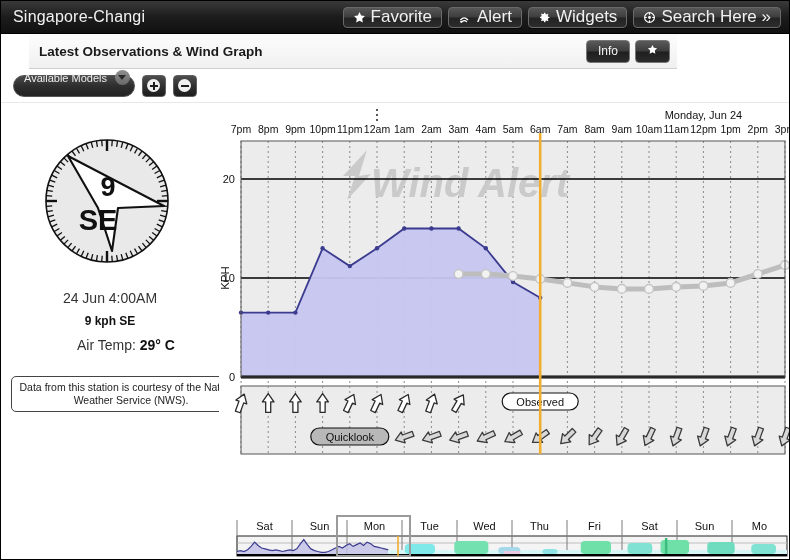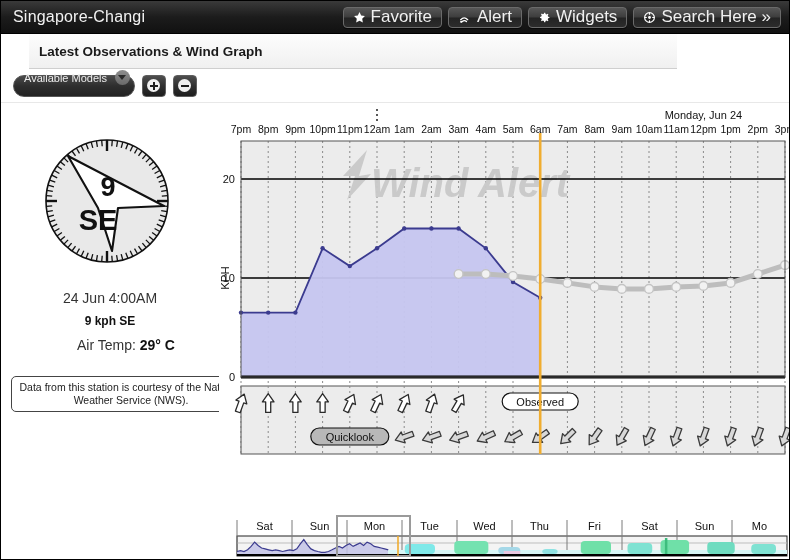--- a/index.html
+++ b/index.html
@@ -217,20 +217,30 @@
           </svg>
         </span>
         <span>Search Here »</span>
       </div>
 
     </div>
   </div>
 
   <div id="subheader">
     <div id="panel-title">Latest Observations &amp; Wind Graph</div>
+    <div id="subheader-right">
+      <div class="dkbtn">Info</div>
+      <div class="dkbtn">
+        <span>
+          <svg width="11" height="11" viewBox="0 0 24 24">
+              <path fill="#fff" d="M12 2l3.1 6.3 6.9 1-5 4.9 1.2 6.9-6.2-3.3-6.2 3.3 1.2-6.9-5-4.9 6.9-1z"></path>
+            </svg>
+        </span>
+      </div>
+    </div>
   </div>
 
   <div id="toolbar">
     <div id="models-select">
       <span>Available Models</span>
       <span class="sel-caret">
           <i></i>
         </span>
     </div>
     <div class="zbtn">

